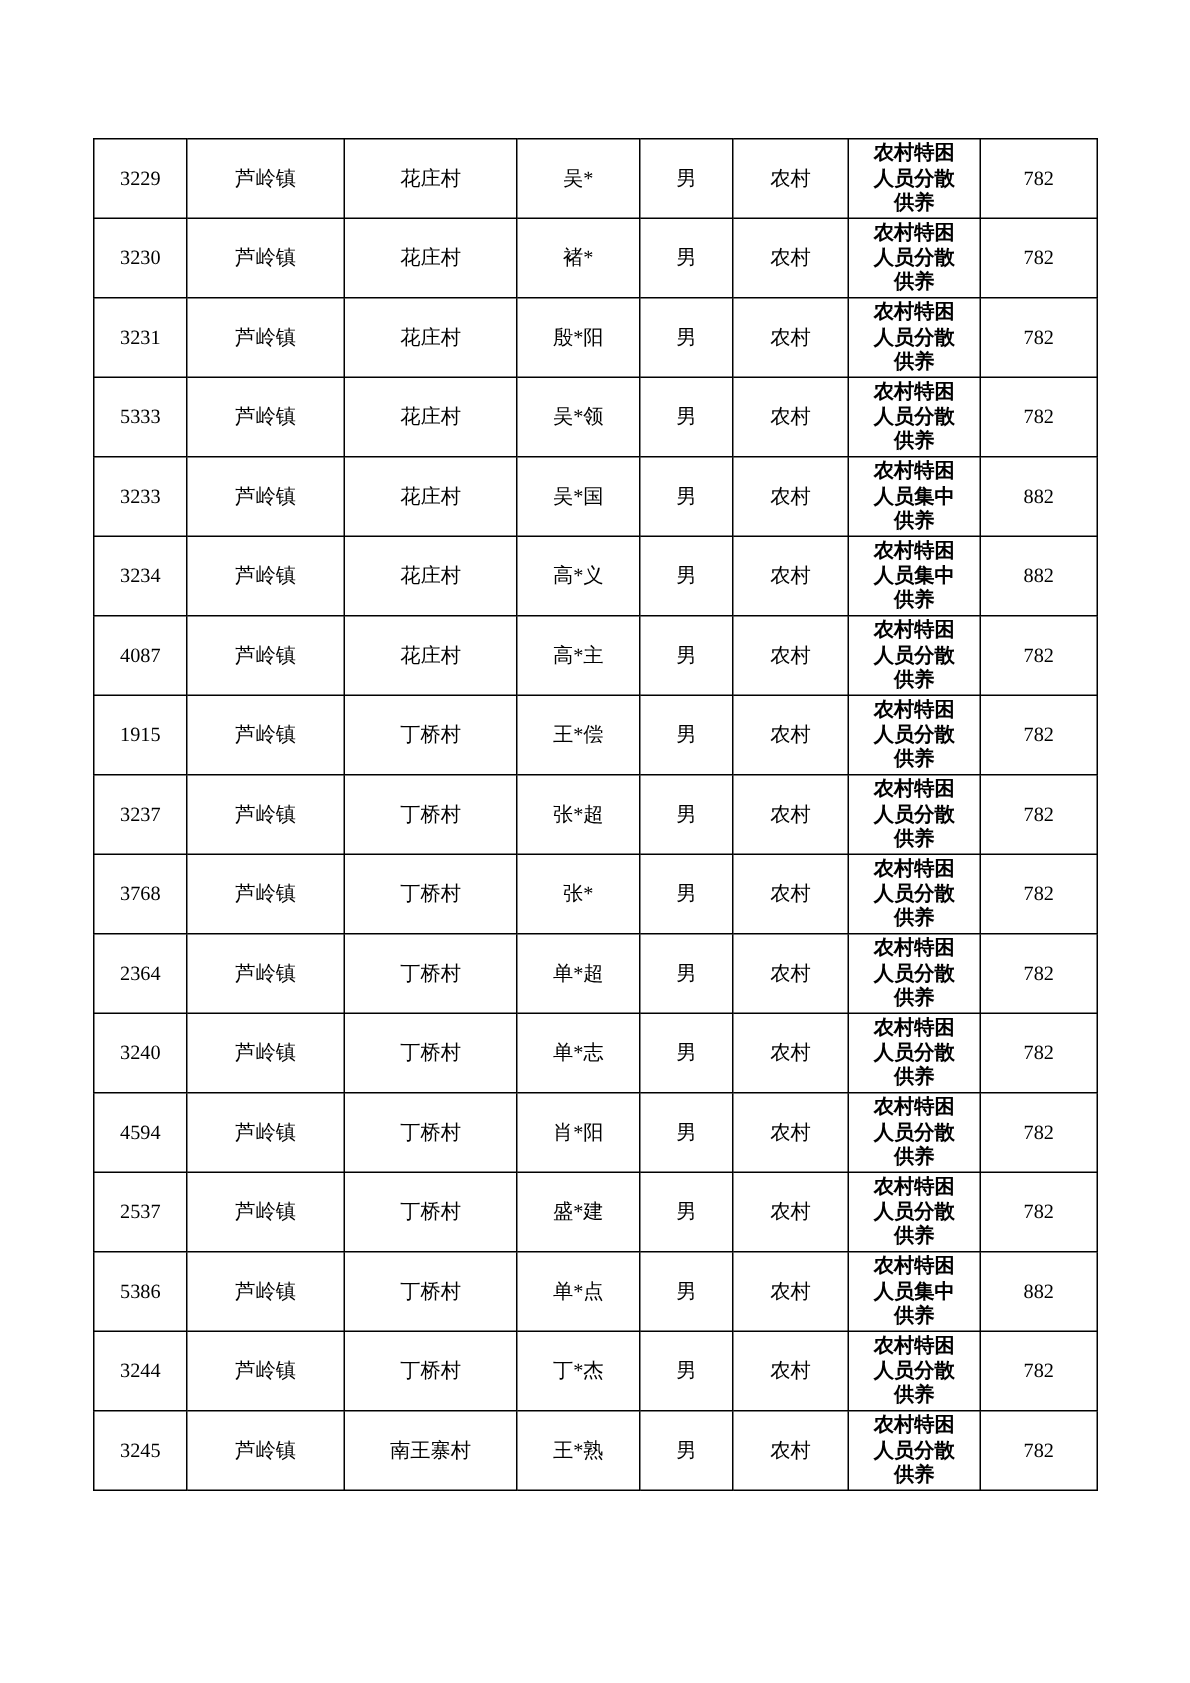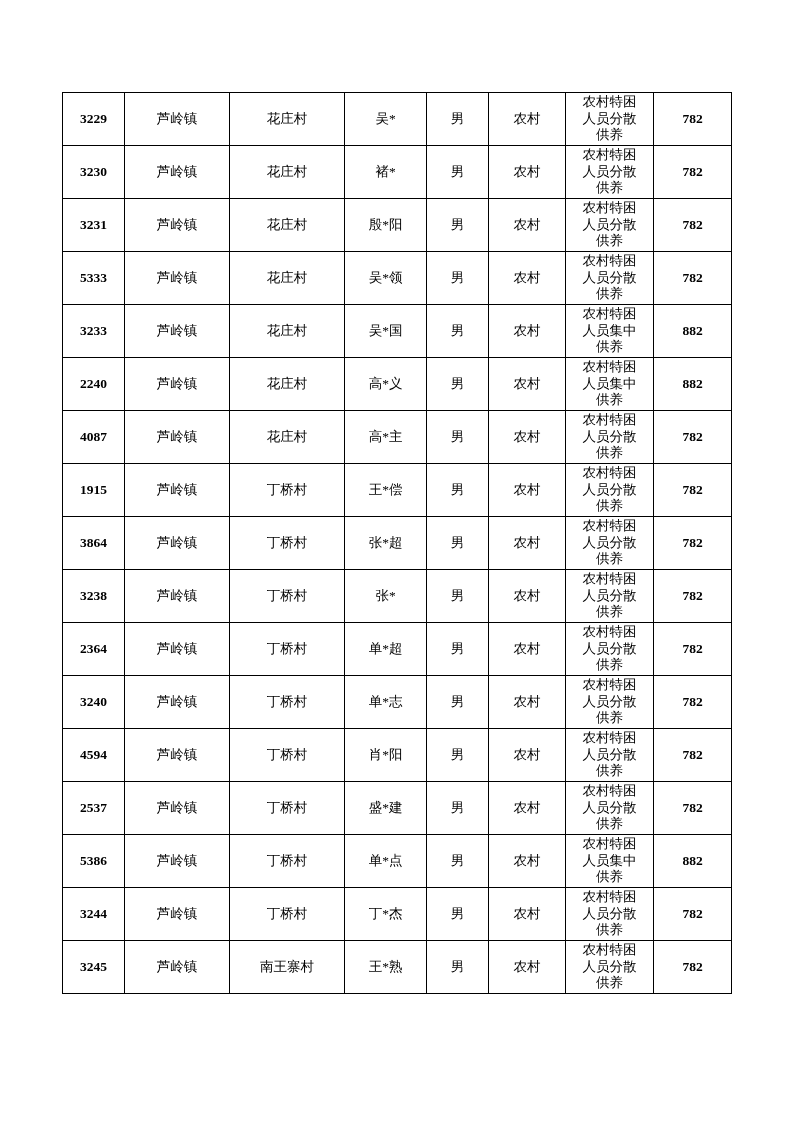--- a/index.html
+++ b/index.html
@@ -41,22 +41,22 @@
   col.c-sex    { width: 62px; }
   col.c-type   { width: 77px; }
   col.c-cat    { width: 88px; }
   col.c-amt    { width: 78px; }
 
   td.cat {
     font-size: 13px;
     line-height: 1.18;
     padding: 2px 1px;
   }
-  td.cat .ln { display: block; white-space: nowrap; }
-  td.num { font-size: 13.5px; font-weight: bold; }
+  td.cat .ln { display: block; white-space: nowrap; font-weight: bold; }
+  td.num { font-size: 13.5px; }
 </style>
 </head>
 <body>
 
 <div class="page">
   <table class="data-table">
     <colgroup>
       <col class="c-id">
         <col class="c-town">
         <col class="c-vil">
@@ -131,21 +131,21 @@
           <td>男</td>
           <td>农村</td>
           <td class="cat">
             <span class="ln">农村特困</span>
             <span class="ln">人员集中</span>
             <span class="ln">供养</span>
           </td>
           <td class="num">882</td>
         </tr>
         <tr>
-          <td class="num">2240</td>
+          <td class="num">3234</td>
           <td>芦岭镇</td>
           <td>花庄村</td>
           <td>高*义</td>
           <td>男</td>
           <td>农村</td>
           <td class="cat">
             <span class="ln">农村特困</span>
             <span class="ln">人员集中</span>
             <span class="ln">供养</span>
           </td>
@@ -173,35 +173,35 @@
           <td>男</td>
           <td>农村</td>
           <td class="cat">
             <span class="ln">农村特困</span>
             <span class="ln">人员分散</span>
             <span class="ln">供养</span>
           </td>
           <td class="num">782</td>
         </tr>
         <tr>
-          <td class="num">3864</td>
+          <td class="num">3237</td>
           <td>芦岭镇</td>
           <td>丁桥村</td>
           <td>张*超</td>
           <td>男</td>
           <td>农村</td>
           <td class="cat">
             <span class="ln">农村特困</span>
             <span class="ln">人员分散</span>
             <span class="ln">供养</span>
           </td>
           <td class="num">782</td>
         </tr>
         <tr>
-          <td class="num">3238</td>
+          <td class="num">3768</td>
           <td>芦岭镇</td>
           <td>丁桥村</td>
           <td>张*</td>
           <td>男</td>
           <td>农村</td>
           <td class="cat">
             <span class="ln">农村特困</span>
             <span class="ln">人员分散</span>
             <span class="ln">供养</span>
           </td>

